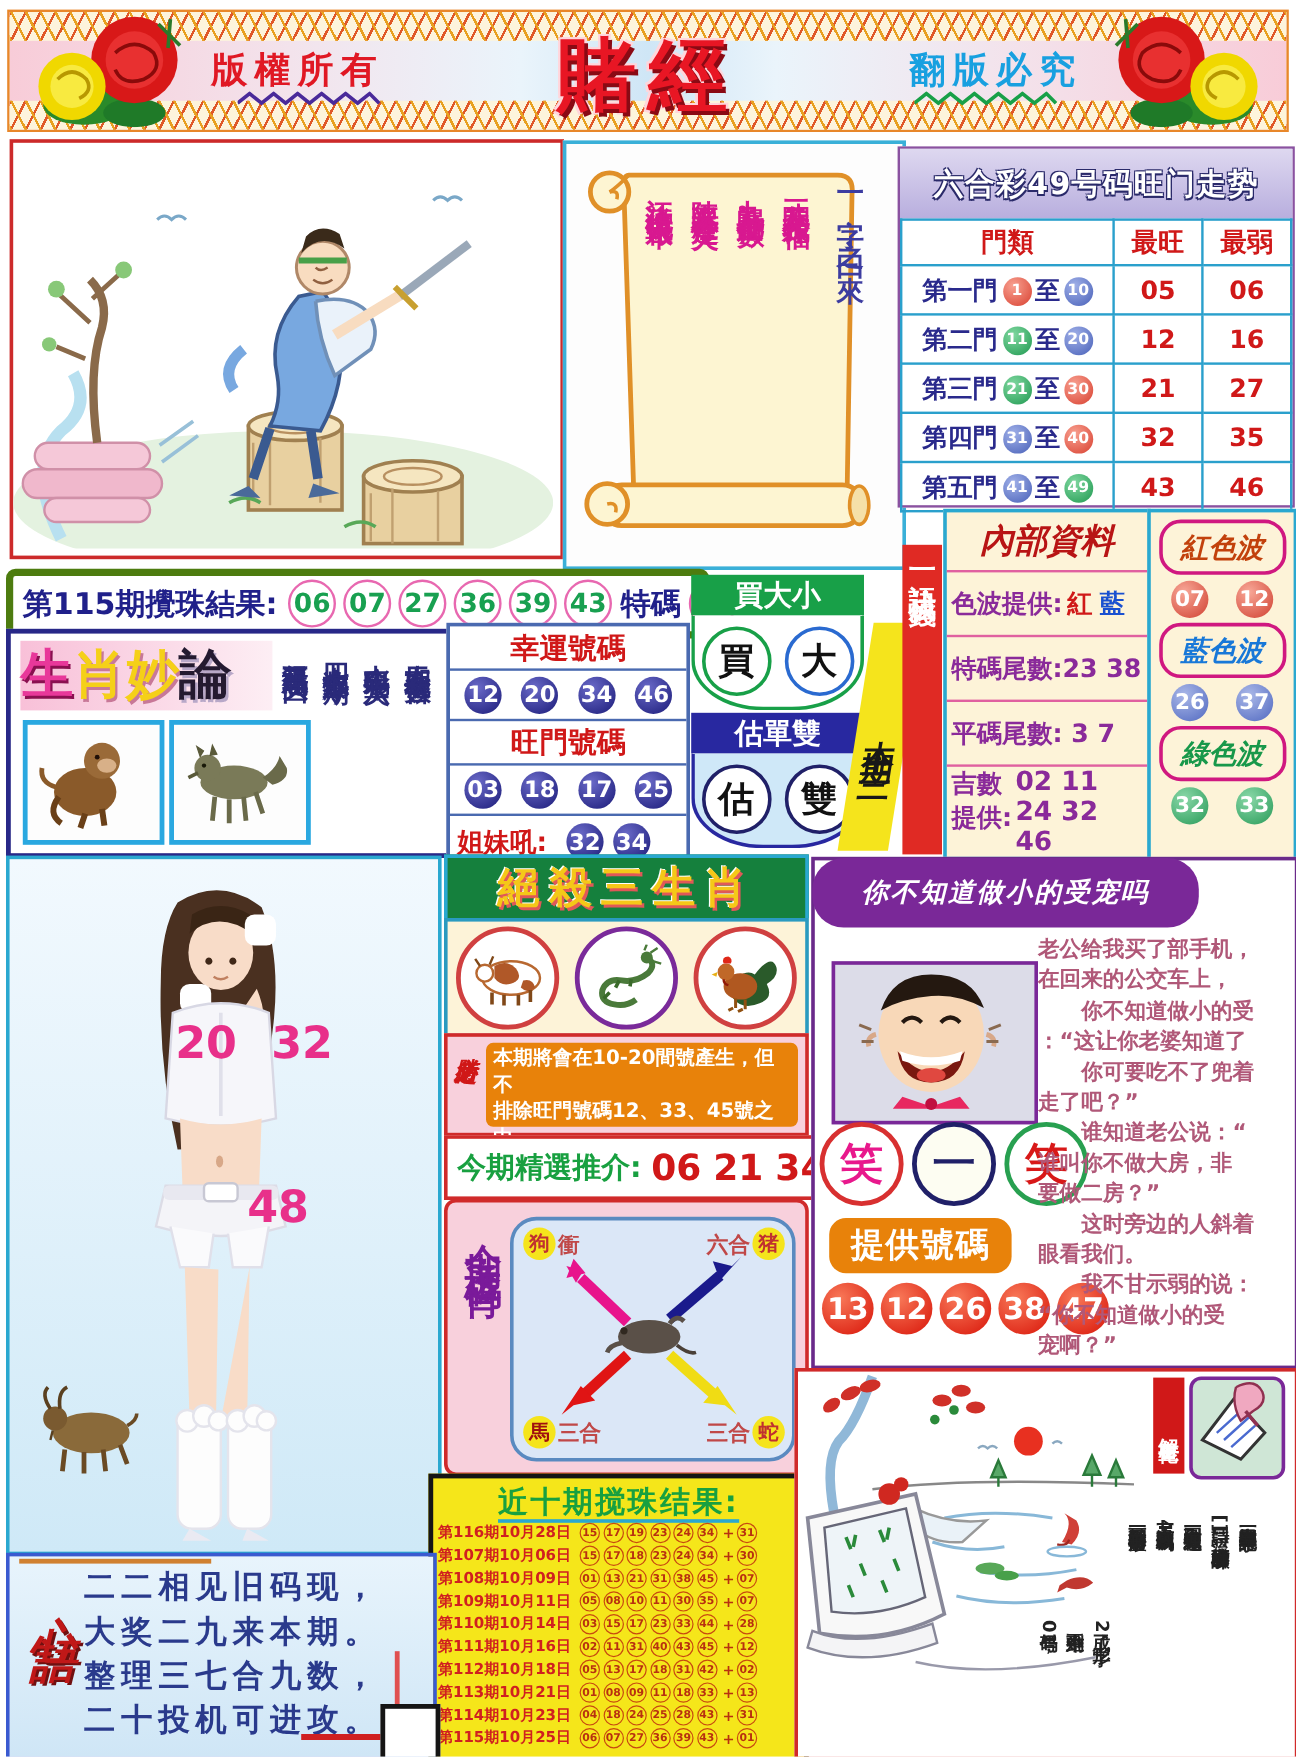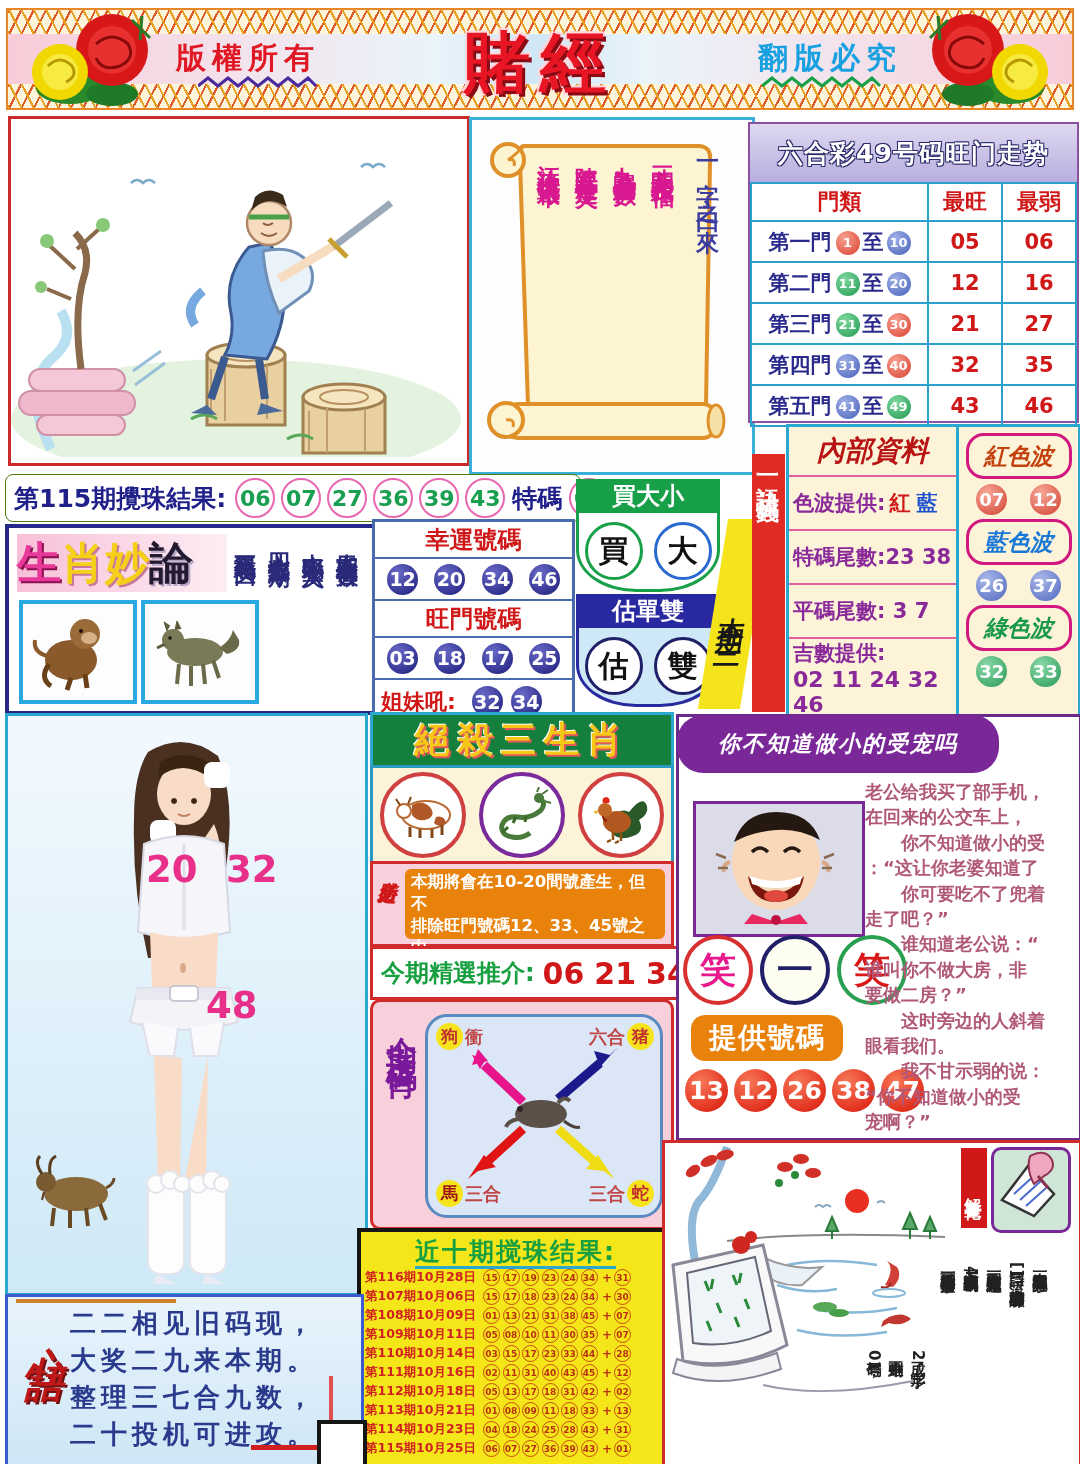--- a/index.html
+++ b/index.html
@@ -50,21 +50,21 @@
   .gate-cell.num{color:#d01818;font-weight:900;width:70px;}
   .gate-name{color:#2a2a8c;font-weight:900;margin-right:4px;}
   .gate-to{color:#2a2a8c;font-weight:900;margin:0 3px;}
   .sball{width:24px;height:24px;border-radius:50%;display:inline-flex;align-items:center;justify-content:center;
          color:#fff;font-size:13px;font-weight:bold;vertical-align:middle;}
   .sball.red{background:radial-gradient(circle at 35% 30%,#f8a090,#d84030);}
   .sball.blue{background:radial-gradient(circle at 35% 30%,#a0b0e8,#4860b8);}
   .sball.green{background:radial-gradient(circle at 35% 30%,#80d8a0,#1f9850);}
 
   
-  #resbar{left:5px;top:474px;width:566px;height:46px;border:1px solid #4d7c0f;border-radius:8px;background:#fff;
+  #resbar{left:5px;top:474px;width:566px;height:46px;border:6px solid #4d7c0f;border-radius:8px;background:#fff;
           display:flex;align-items:center;padding-left:8px;}
   #res-label{color:#20208a;font-size:25px;font-weight:900;margin-right:6px;white-space:nowrap;}
   .rescirc{width:36px;height:36px;border:2px solid #e868b0;border-radius:50%;color:#18a050;font-weight:900;
            font-size:22px;display:inline-flex;align-items:center;justify-content:center;margin:0 3px;background:#fff;}
   .res-sp{color:#20208a;font-size:25px;font-weight:900;margin:0 4px;white-space:nowrap;}
 
   
   #sxp{left:5px;top:524px;width:363px;height:183px;border:4px solid #282888;background:#fff;}
   #sx-title{position:absolute;left:8px;top:6px;width:210px;height:58px;background:linear-gradient(90deg,#f8c0d8,#fdeef4);
             display:flex;align-items:center;font-size:44px;font-weight:900;line-height:1;}
@@ -99,21 +99,21 @@
   #ystrip .t{writing-mode:vertical-rl;color:#181818;font-size:27px;font-weight:900;letter-spacing:9px;}
   #rstrip{left:752px;top:454px;width:33px;height:258px;background:#e02a24;display:flex;align-items:flex-start;justify-content:center;}
   #rstrip .t{writing-mode:vertical-rl;color:#fff;font-size:23px;font-weight:900;letter-spacing:7px;padding-top:8px;}
 
   
   #intp{left:786px;top:424px;width:167px;height:287px;border:3px solid #2aa8d0;background:#fdf3d8;}
   #int-title{height:48px;display:flex;align-items:center;justify-content:center;color:#b81414;font-size:28px;
              font-weight:900;font-style:italic;border-bottom:2px solid #e060a0;}
   .int-row{border-bottom:2px solid #e060a0;color:#8a2a9a;font-size:21px;font-weight:900;
            display:flex;align-items:center;padding:0 4px;height:52px;}
-  .int-row:last-child{border-bottom:none;flex-direction:column;align-items:flex-start;justify-content:center;height:78px;}
+  .int-row:last-child{border-bottom:none;align-items:flex-start;justify-content:center;height:78px;}
   .int-red{color:#d01818;margin-left:4px;} .int-blue{color:#1a50d0;margin-left:6px;}
 
   
   #wavep{left:956px;top:424px;width:119px;height:287px;border:3px solid #2aa8d0;background:#fdf3d8;padding-top:4px;}
   .wv-pill{margin:2px auto 0;width:100px;height:40px;border:3px solid #d01880;border-radius:18px;
            display:flex;align-items:center;justify-content:center;font-size:23px;font-weight:900;font-style:italic;background:#fdf3d8;}
   .wv-balls{display:flex;justify-content:space-around;padding:5px 6px 2px;}
   .wv-balls .ball{width:31px;height:31px;font-size:18px;}
   .wv-red{color:#c2410c;} .wv-blue{color:#1878d8;} .wv-green{color:#18984a;}
 

